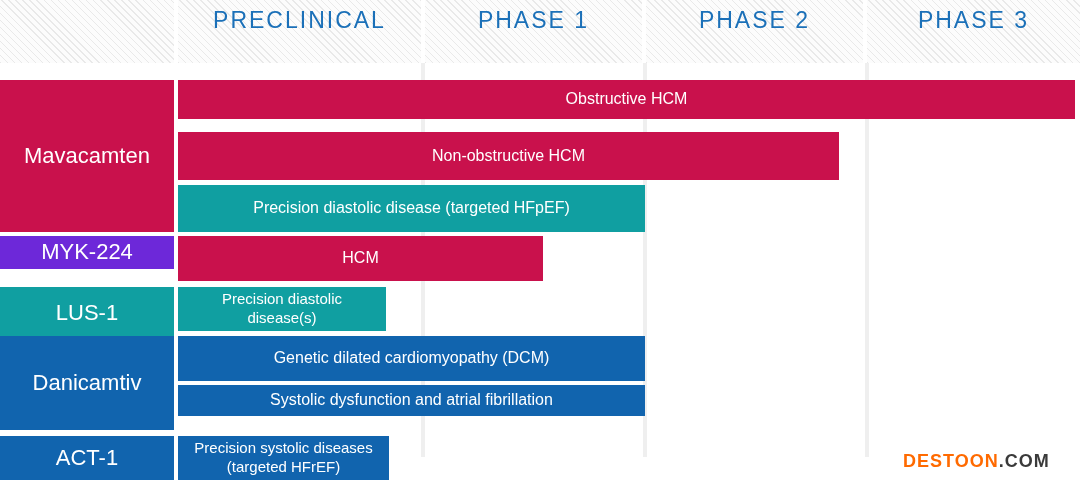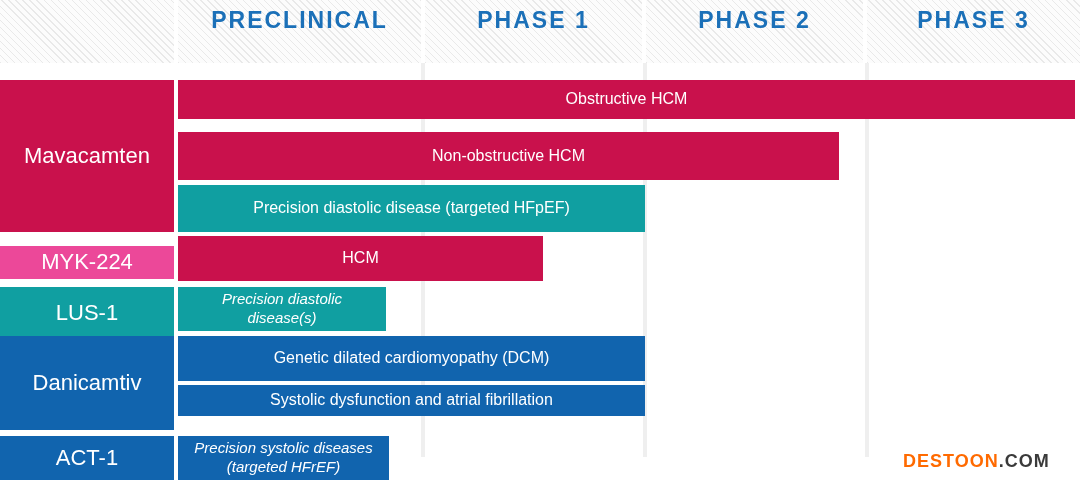--- a/index.html
+++ b/index.html
@@ -3,34 +3,34 @@
 <meta charset="utf-8">
 <style>
   html,body{margin:0;padding:0;background:#ffffff;}
   body{font-family:"Liberation Sans",sans-serif;}
   #stage{position:relative;width:1080px;height:485px;background:#ffffff;overflow:hidden;}
 
   .hdr-cell{
     position:absolute;top:0;height:63px;box-sizing:border-box;
     background:repeating-linear-gradient(45deg,#e9e9e9 0 1px,rgba(255,255,255,0) 1px 5px),#fcfcfc;
     display:flex;justify-content:center;align-items:flex-start;padding-top:7px;
-    font-weight:bold;font-size:23px;letter-spacing:2px;line-height:26px;
+    font-weight:normal;font-size:23px;letter-spacing:2px;line-height:26px;
   }
   .gridline{position:absolute;width:4px;z-index:1;}
   .prog-label{
     position:absolute;left:0;width:174px;z-index:2;
     display:flex;align-items:center;justify-content:center;
     color:#ffffff;font-size:22px;line-height:1.2;text-align:left;
   }
   .bar{
     position:absolute;z-index:2;
     display:flex;align-items:center;justify-content:center;
     color:#ffffff;font-size:16px;line-height:1.3;text-align:center;white-space:pre-line;
   }
-  .bar.small{font-size:15px;line-height:1.25;font-style:italic;}
+  .bar.small{font-size:15px;line-height:1.25;}
   .watermark{position:absolute;left:903px;top:451px;z-index:3;font-weight:bold;font-size:18px;letter-spacing:1px;white-space:nowrap;}
 </style>
 </head>
 <body>
 
 <div id="stage">
   <div id="header-row">
       <div class="hdr-cell" style="left: 0px; width: 174px; height: 63px; color: rgb(27, 112, 184);"></div>
       <div class="hdr-cell" style="left: 178px; width: 243px; height: 63px; color: rgb(27, 112, 184);">PRECLINICAL</div>
       <div class="hdr-cell" style="left: 425px; width: 217px; height: 63px; color: rgb(27, 112, 184);">PHASE 1</div>
@@ -40,21 +40,21 @@
   <div id="gridlines">
       <div class="gridline" style="left: 421px; top: 63px; height: 394px; background: rgb(239, 239, 239);"></div>
       <div class="gridline" style="left: 643px; top: 63px; height: 394px; background: rgb(239, 239, 239);"></div>
       <div class="gridline" style="left: 865px; top: 63px; height: 394px; background: rgb(239, 239, 239);"></div>
     </div>
   <div id="rows">
       <div class="prog-label" style="top: 80px; height: 152px; background: rgb(201, 17, 76);">Mavacamten</div>
       <div class="bar" style="top: 80px; height: 39px; left: 178px; width: 897px; background: rgb(201, 17, 76);">Obstructive HCM</div>
       <div class="bar" style="top: 132px; height: 48px; left: 178px; width: 661px; background: rgb(201, 17, 76);">Non-obstructive HCM</div>
       <div class="bar" style="top: 185px; height: 47px; left: 178px; width: 467px; background: rgb(16, 159, 161);">Precision diastolic disease (targeted HFpEF)</div>
-      <div class="prog-label" style="top: 236px; height: 33px; background: #ec4899; margin-top: 10px;">MYK-224</div>
+      <div class="prog-label" style="top: 236px; height: 33px; background: #6d28d9;">MYK-224</div>
       <div class="bar" style="top: 236px; height: 45px; left: 178px; width: 365px; background: rgb(201, 17, 76);">HCM</div>
       <div class="prog-label" style="top: 287px; height: 52px; background: rgb(16, 159, 161);">LUS-1</div>
       <div class="bar small" style="top: 287px; height: 44px; left: 178px; width: 208px; background: rgb(16, 159, 161);">Precision diastolic
 disease(s)</div>
       <div class="prog-label" style="top: 336px; height: 94px; background: rgb(17, 100, 174);">Danicamtiv</div>
       <div class="bar" style="top: 336px; height: 45px; left: 178px; width: 467px; background: rgb(17, 100, 174); text-align: right;">Genetic dilated cardiomyopathy (DCM)</div>
       <div class="bar" style="top: 385px; height: 31px; left: 178px; width: 467px; background: rgb(17, 100, 174);">Systolic dysfunction and atrial fibrillation</div>
       <div class="prog-label" style="top: 436px; height: 44px; background: rgb(17, 100, 174);">ACT-1</div>
       <div class="bar small" style="top: 436px; height: 44px; left: 178px; width: 211px; background: rgb(17, 100, 174);">Precision systolic diseases
 (targeted HFrEF)</div>

